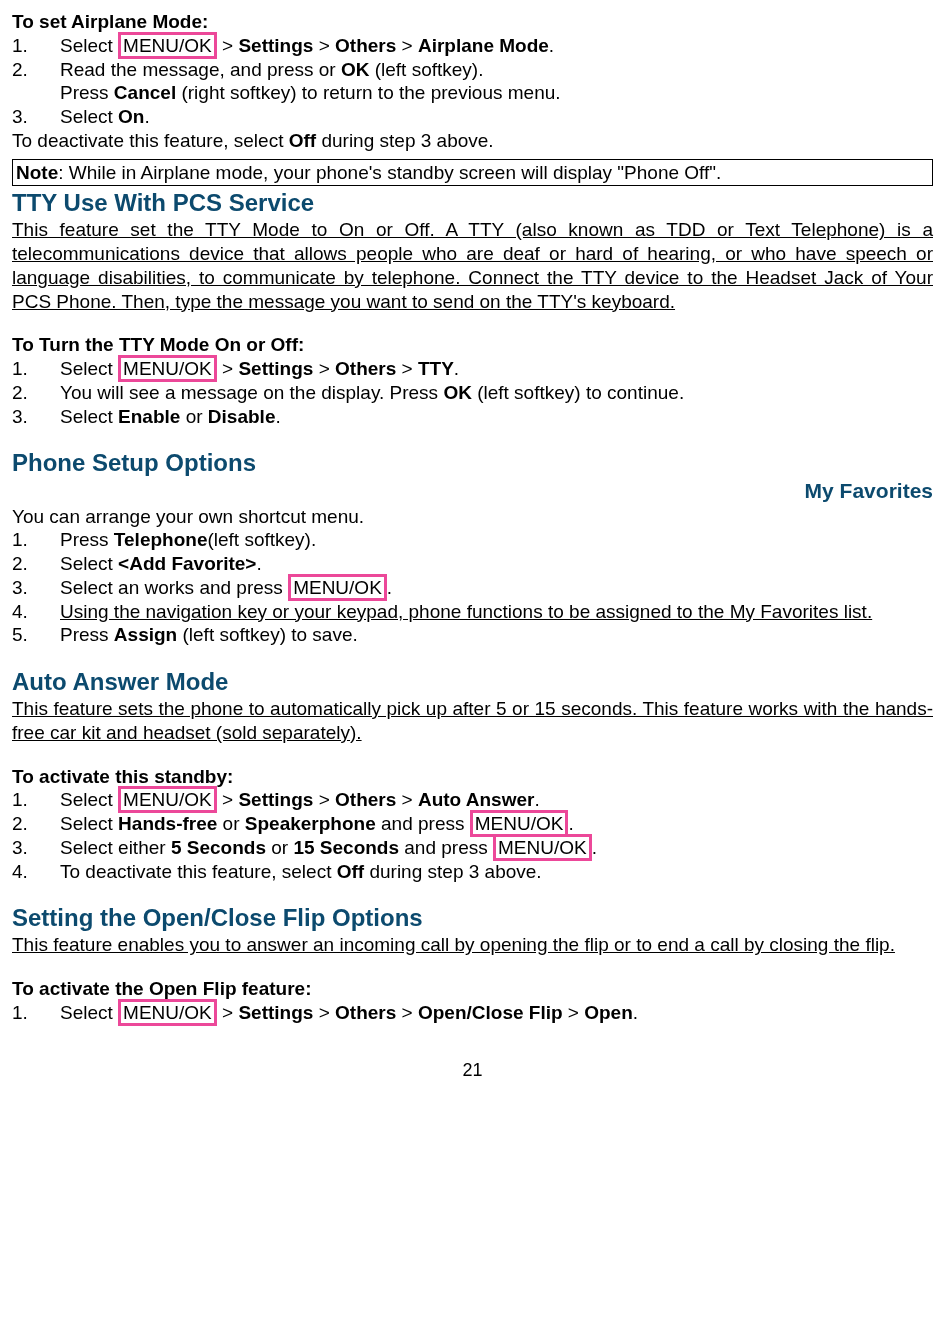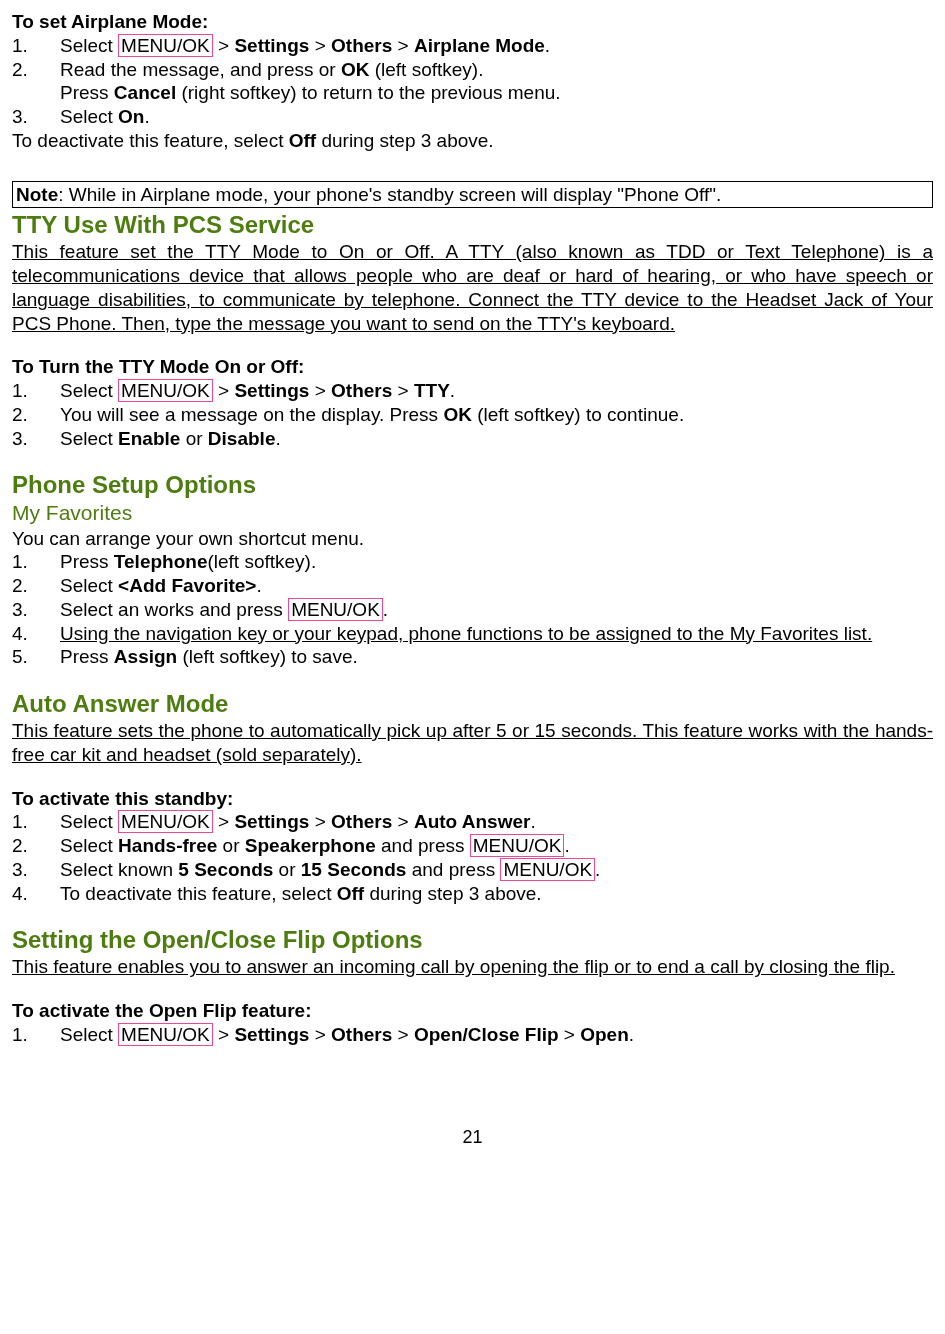--- a/index.html
+++ b/index.html
@@ -5,29 +5,29 @@
     body {
       font-family: Arial, Helvetica, sans-serif;
       font-size: 19px;
       line-height: 1.25;
       margin: 0;
       padding: 10px 12px;
       width: 921px;
       color: #000;
     }
     .bold { font-weight: bold; }
-    .red { color: #4d7c0f; }
+    .red { color: #0c4a6e; }
     .boxed {
-      border: 1px solid #ec4899;
+      border: 3px solid #ec4899;
       padding: 0 2px;
     }
     .note-box {
       border: 1px solid #000;
       padding: 1px 3px;
-      margin: 28px 0 2px 0;
+      margin: 6px 0 2px 0;
     }
     ol.steps {
       margin: 0;
       padding-left: 0;
       list-style: none;
       counter-reset: step;
     }
     ol.steps > li {
       counter-increment: step;
       padding-left: 48px;
@@ -49,25 +49,26 @@
     .h-section {
       font-size: 24px;
       font-weight: bold;
     }
     .h-sub {
       font-size: 24px;
       font-weight: bold;
     }
     .h-sub2 {
       font-size: 21px;
-      font-weight: normal;
+      font-weight: bold;
+      text-align: right;
     }
     .page-number {
       text-align: center;
-      margin-top: 79px;
+      margin-top: 34px;
       font-size: 18px;
     }
   </style>
 </head>
 <body>
 
 <p class="bold">To set Airplane Mode:</p>
 <ol class="steps">
   <li>
     <span>Select </span><span class="boxed">MENU/OK</span><span> &gt; </span><span class="bold">Settings</span><span> &gt; </span><span class="bold">Others</span><span> &gt; </span><span class="bold">Airplane Mode</span><span>.</span>
@@ -137,21 +138,21 @@
 <div class="spacer"></div>
 <p class="bold">To activate this standby:</p>
 <ol class="steps">
   <li>
     <span>Select </span><span class="boxed">MENU/OK</span><span> &gt; </span><span class="bold">Settings</span><span> &gt; </span><span class="bold">Others</span><span> &gt; </span><span class="bold">Auto Answer</span><span>.</span>
   </li>
   <li>
     <span>Select </span><span class="bold">Hands-free</span><span> or </span><span class="bold">Speakerphone</span><span> and press </span><span class="boxed">MENU/OK</span><span>.</span>
   </li>
   <li>
-    <span>Select known </span><span class="bold">5 Seconds</span><span> or </span><span class="bold">15 Seconds</span><span> and press </span><span class="boxed">MENU/OK</span><span>.</span>
+    <span>Select either </span><span class="bold">5 Seconds</span><span> or </span><span class="bold">15 Seconds</span><span> and press </span><span class="boxed">MENU/OK</span><span>.</span>
   </li>
   <li>
     <span>To deactivate this feature, select </span><span class="bold">Off</span><span> during step 3 above.</span>
   </li>
 </ol>
 
 <div class="spacer"></div>
 
 <p class="red h-sub">Setting the Open/Close Flip Options</p>
 <p class="justify">This feature enables you to answer an incoming call by opening the flip or to end a call by closing the flip.</p>

